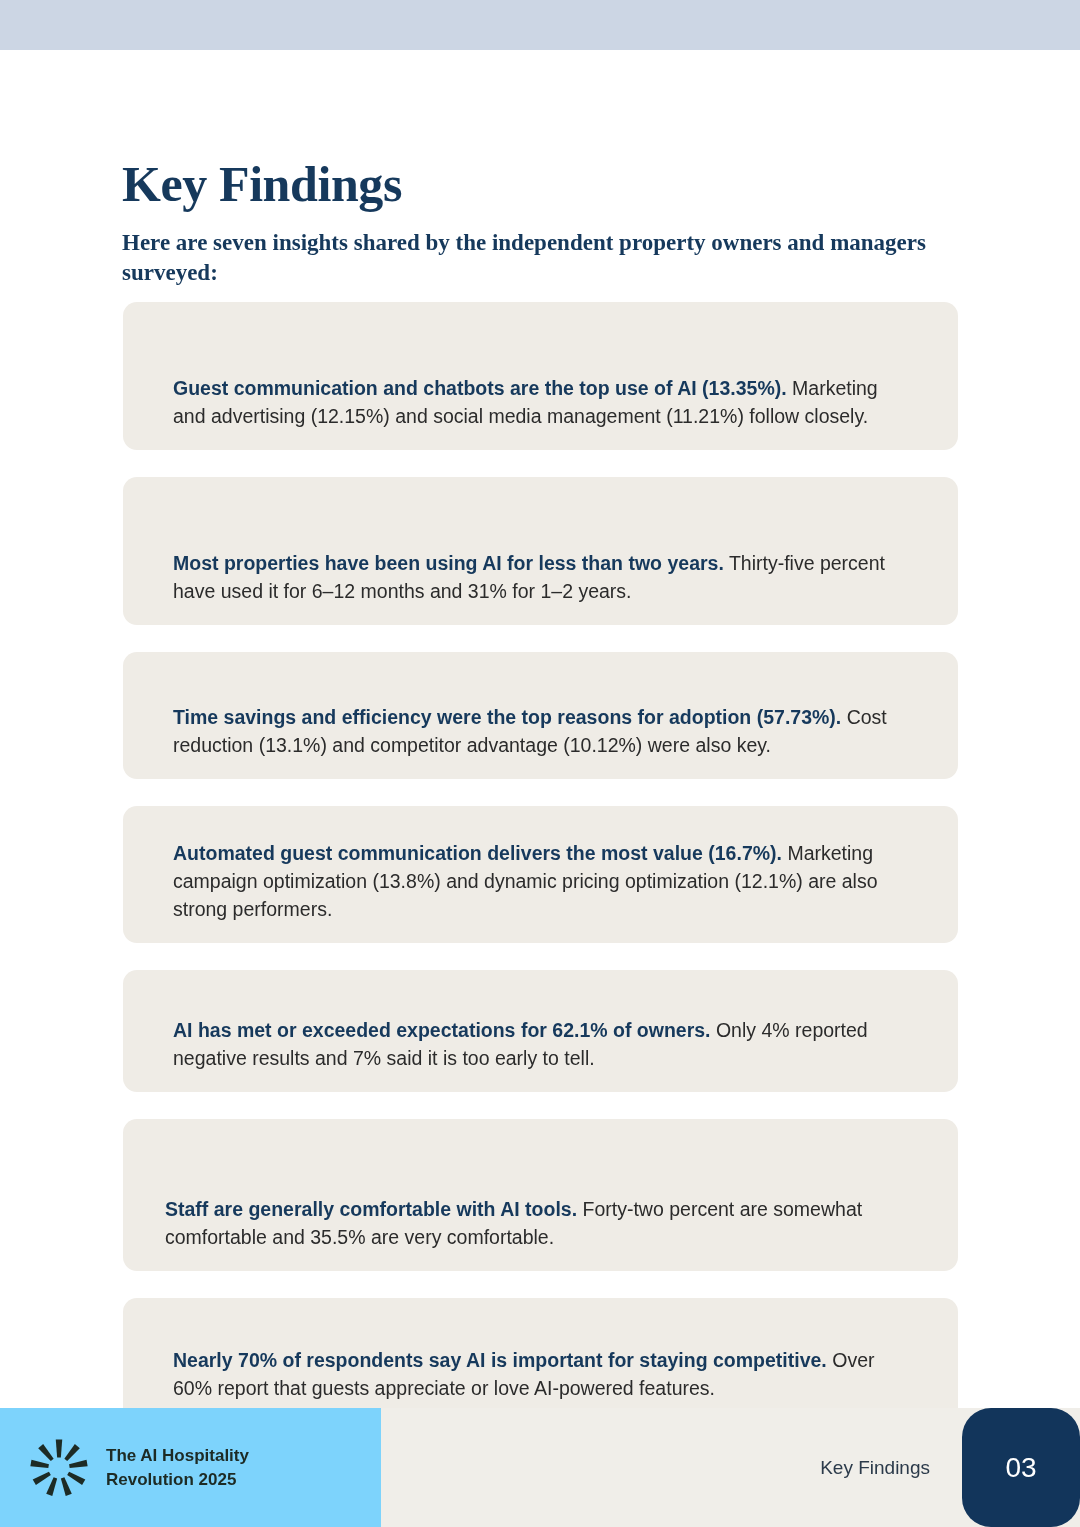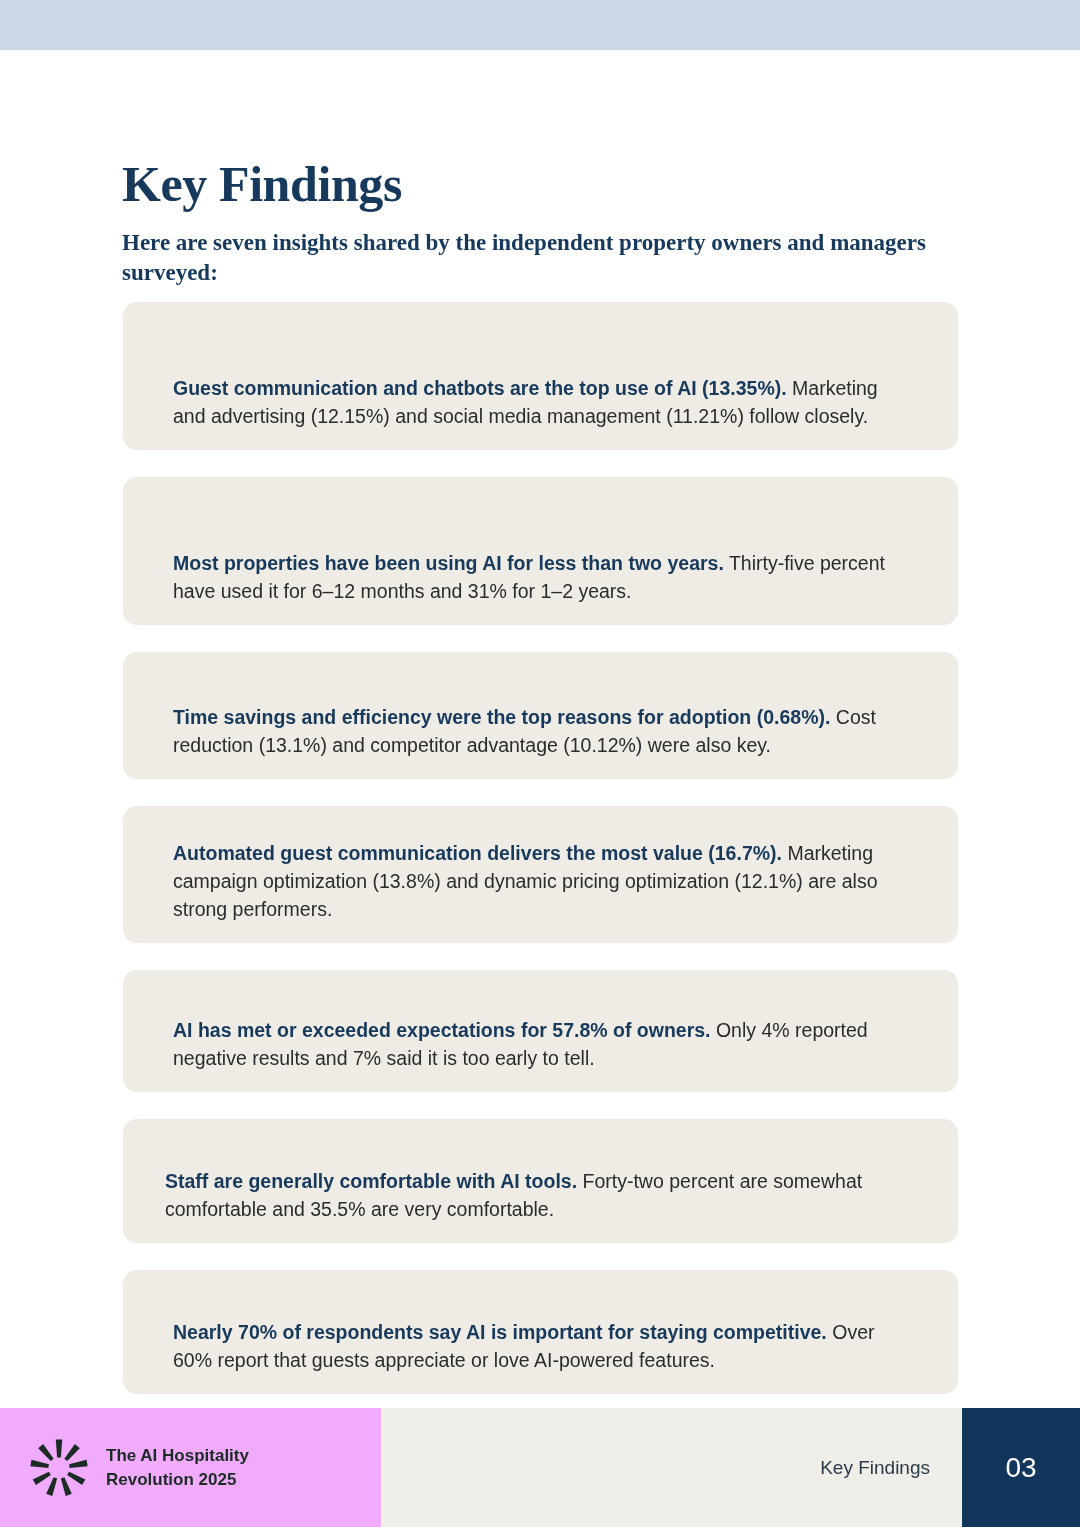--- a/index.html
+++ b/index.html
@@ -73,21 +73,21 @@
     padding: 0 50px;
     display: flex;
     align-items: flex-end;
     margin-bottom: 27px;
   }
   .card-1 { height: 148px; }
   .card-2 { height: 148px; }
   .card-3 { height: 127px; }
   .card-4 { height: 137px; }
   .card-5 { height: 122px; }
-  .card-6 { height: 124px; padding-left: 42px; }
+  .card-6 { height: 152px; padding-left: 42px; }
   .card-7 { height: 124px; margin-bottom: 8px; }
 
   .card-text {
     font-family: "Liberation Sans", sans-serif;
     font-size: 19.5px;
     line-height: 1.42;
     color: #2b2b2b;
     font-weight: 400;
   }
   .card-text .lead {
@@ -102,21 +102,21 @@
     top: 1408px;
     width: 1080px;
     height: 119px;
     background: #f0eee9;
   }
   .footer-brand {
     position: absolute;
     left: 0; top: 0;
     width: 381px;
     height: 119px;
-    background: #f0abfc;
+    background: #7dd3fc;
     display: flex;
     align-items: center;
   }
   .brand-mark {
     margin-left: 28px;
     width: 62px;
     height: 62px;
     flex: none;
   }
   .brand-name {
@@ -146,20 +146,21 @@
     width: 118px;
     height: 119px;
     background: #12355b;
     display: flex;
     align-items: center;
     justify-content: center;
     font-family: "Liberation Sans", sans-serif;
     font-size: 28px;
     color: #ffffff;
     font-weight: 400;
+    border-radius: 29px;
   }
 </style>
 </head>
 <body>
 
 <div class="top-band"></div>
 
 <div class="page-body">
 
   <h1 class="title">Key Findings</h1>
@@ -177,35 +178,35 @@
 
     <div class="card card-2">
       <p class="card-text">
         <span class="lead">Most properties have been using AI for less than two years.</span>
         <span>Thirty-five percent have used it for 6–12 months and 31% for 1–2 years.</span>
       </p>
     </div>
 
     <div class="card card-3">
       <p class="card-text">
-        <span class="lead">Time savings and efficiency were the top reasons for adoption (0.68%).</span>
+        <span class="lead">Time savings and efficiency were the top reasons for adoption (57.73%).</span>
         <span>Cost reduction (13.1%) and competitor advantage (10.12%) were also key.</span>
       </p>
     </div>
 
     <div class="card card-4">
       <p class="card-text">
         <span class="lead">Automated guest communication delivers the most value (16.7%).</span>
         <span>Marketing campaign optimization (13.8%) and dynamic pricing optimization (12.1%) are also strong performers.</span>
       </p>
     </div>
 
     <div class="card card-5">
       <p class="card-text">
-        <span class="lead">AI has met or exceeded expectations for 57.8% of owners.</span>
+        <span class="lead">AI has met or exceeded expectations for 62.1% of owners.</span>
         <span>Only 4% reported negative results and 7% said it is too early to tell.</span>
       </p>
     </div>
 
     <div class="card card-6">
       <p class="card-text">
         <span class="lead">Staff are generally comfortable with AI tools.</span>
         <span>Forty-two percent are somewhat comfortable and 35.5% are very comfortable.</span>
       </p>
     </div>

